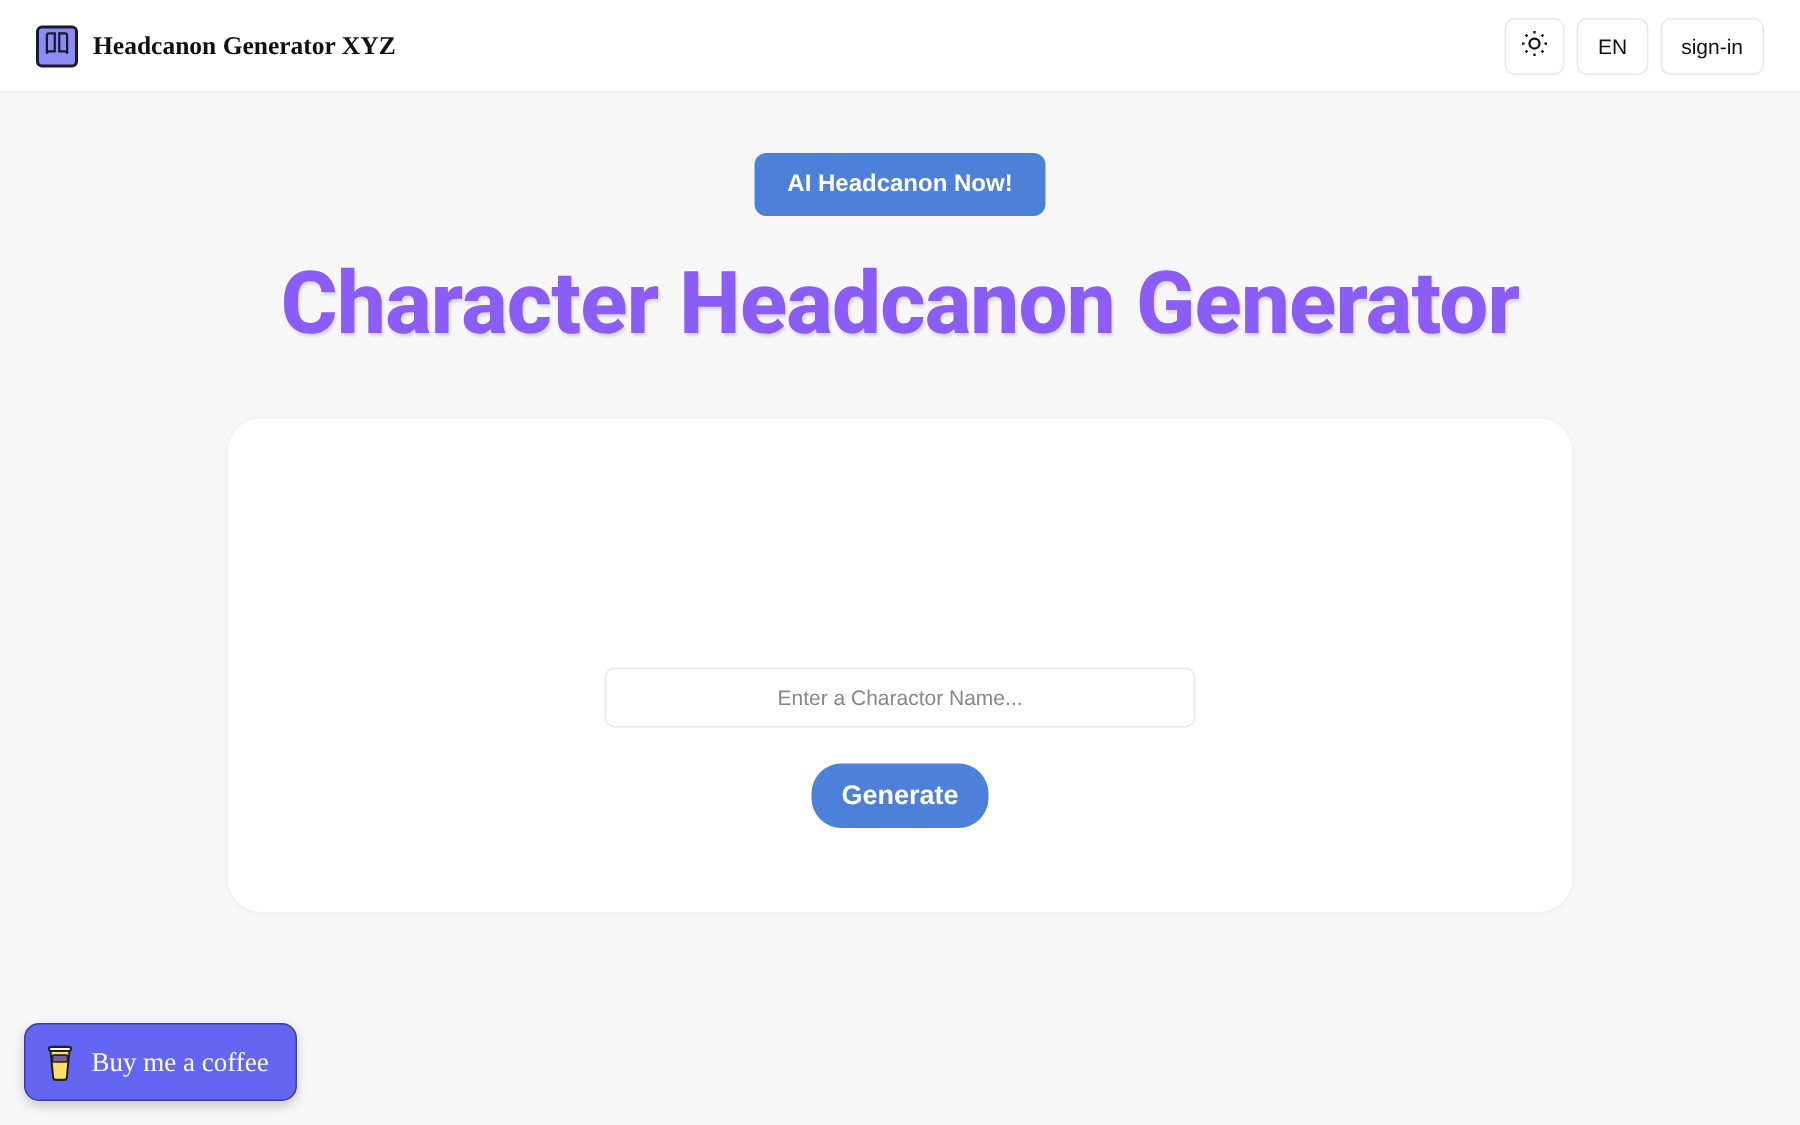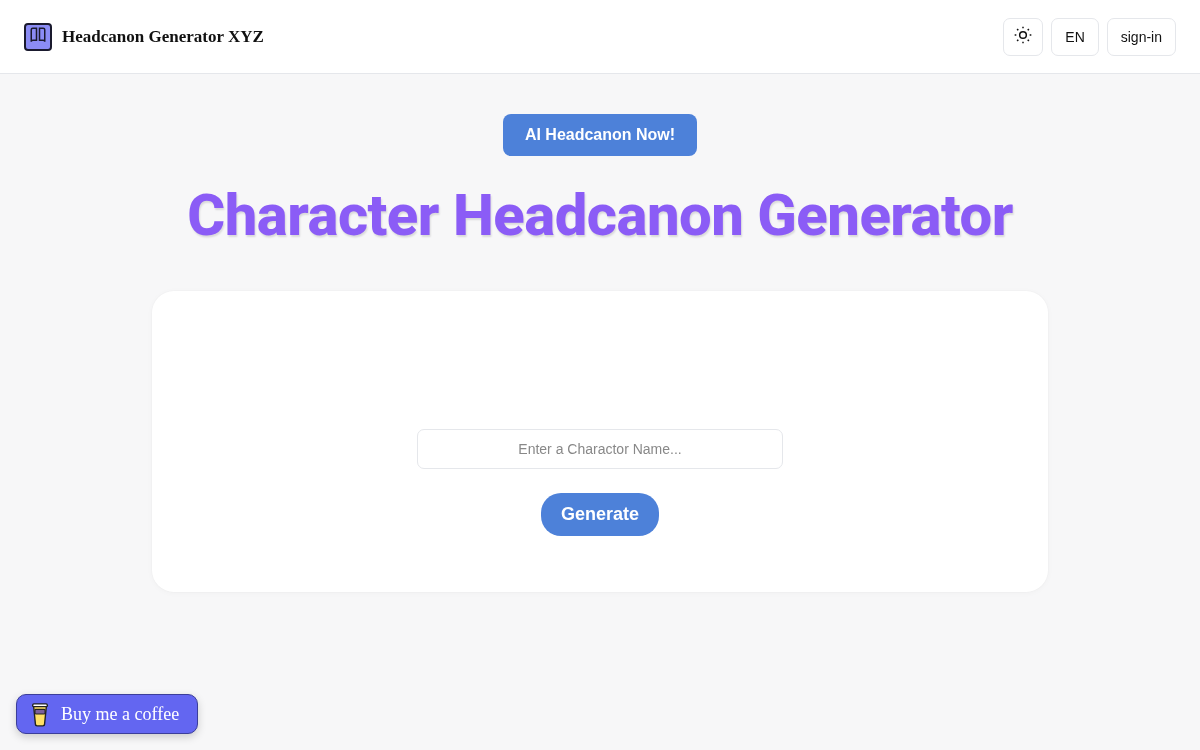--- a/index.html
+++ b/index.html
@@ -6,21 +6,21 @@
   body {
     font-family: -apple-system, BlinkMacSystemFont, "Segoe UI", Roboto, Helvetica, Arial, sans-serif;
     background: #f7f7f8;
     width: 1200px;
     height: 750px;
     overflow: hidden;
   }
   .header {
     background: #ffffff;
     border-bottom: 1px solid #e5e7eb;
-    height: 74px;
+    height: 62px;
     display: flex;
     align-items: center;
     justify-content: space-between;
     padding: 0 24px;
   }
   .header-left {
     display: flex;
     align-items: center;
     gap: 10px;
   }
@@ -103,22 +103,22 @@
   }
   .headcanon-text {
     font-family: Georgia, "Times New Roman", serif;
     font-size: 24px;
     line-height: 1.35;
     text-align: center;
     color: #111;
     max-width: 680px;
   }
   .name-input {
-    margin-top: 68px;
-    width: 366px;
+    margin-top: 96px;
+    width: 394px;
     height: 40px;
     border: 1px solid #e5e7eb;
     border-radius: 7px;
     font-size: 14px;
     text-align: center;
     color: #111;
     outline: none;
   }
   .name-input::placeholder { color: #888; }
   .generate-btn {
@@ -132,21 +132,21 @@
     padding: 11px 20px;
     cursor: pointer;
   }
   .coffee-widget {
     position: absolute;
     left: 16px;
     bottom: 16px;
     background: #6366f1;
     border: 1px solid #3b3e9a;
     border-radius: 10px;
-    height: 40px;
+    height: 52px;
     padding: 0 18px 0 12px;
     display: flex;
     align-items: center;
     gap: 10px;
     cursor: pointer;
     box-shadow: 0 3px 8px rgba(0,0,0,0.18);
   }
   .coffee-cup {
     width: 22px;
     height: 28px;

